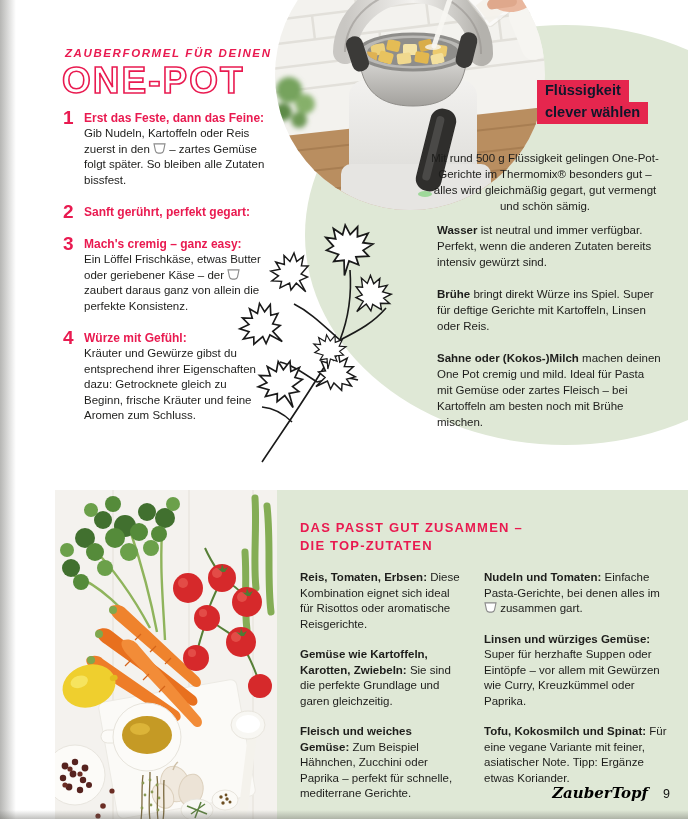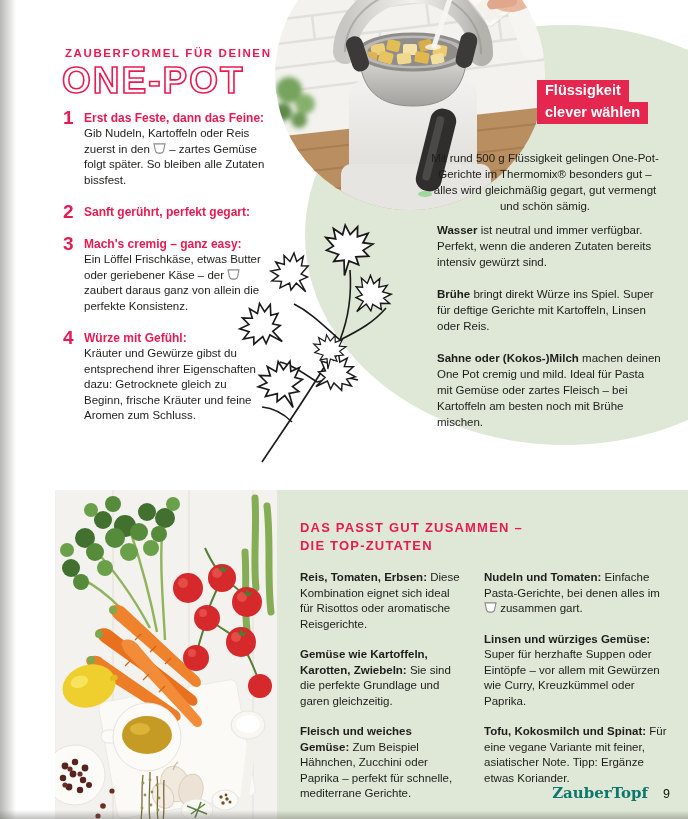--- a/index.html
+++ b/index.html
@@ -21,34 +21,34 @@
 
   
   .green-blob{position:absolute;left:305px;top:25px;width:520px;height:420px;border-radius:50%;
     background:var(--green);z-index:1;}
   .photo-circle{position:absolute;left:275px;top:-60px;width:270px;height:270px;border-radius:50%;
     overflow:hidden;z-index:3;}
   .photo-circle svg{display:block;}
 
   
   .kicker{position:absolute;left:65px;top:47px;z-index:4;color:var(--pink);
-    font-size:11.5px;font-weight:700;letter-spacing:1.6px;}
+    font-size:11.5px;font-weight:700;letter-spacing:1.6px;font-style:italic;}
   .big-title{position:absolute;left:62px;top:62px;z-index:4;color:#fff;
     font-size:37px;font-weight:700;letter-spacing:2px;line-height:1;
     -webkit-text-stroke:1.6px var(--pink);}
   .steps{position:absolute;left:65px;top:110px;width:200px;z-index:4;}
   .step{position:relative;padding-left:19px;margin-bottom:16px;}
   .step-num{position:absolute;left:-2px;top:-3px;color:var(--pink);font-size:19px;font-weight:700;}
   .step-heading{margin:0;color:var(--pink);font-size:12px;font-weight:700;line-height:16px;}
   .step-body{margin:0;font-size:11.5px;line-height:15.5px;color:var(--ink);}
   .inline-icon{display:inline-block;vertical-align:-1px;line-height:0;}
 
   
   .badge{position:absolute;left:537px;top:80px;z-index:5;}
-  .badge-line{display:table;background:var(--badge);color:#ffffff;font-size:14.5px;font-weight:700;
+  .badge-line{display:table;background:var(--badge);color:#0f172a;font-size:14.5px;font-weight:700;
     padding:2px 8px 3px 8px;line-height:17px;}
   .sidebar-intro{position:absolute;left:425px;top:150px;width:240px;z-index:4;text-align:center;
     font-size:11.5px;line-height:16px;}
   .sidebar-paras{position:absolute;left:437px;top:222px;width:224px;z-index:4;}
   .sidebar-paras p{margin:0 0 16px 0;font-size:11.5px;line-height:16px;}
   .lead{font-weight:700;}
 
   
   .parsley{position:absolute;left:222px;top:212px;z-index:2;}
 
@@ -58,21 +58,21 @@
   .bottom-heading{position:absolute;left:300px;top:519px;z-index:2;color:var(--pink);
     font-size:13px;font-weight:700;letter-spacing:1.2px;line-height:18px;}
   .bottom-cols{position:absolute;left:300px;top:570px;z-index:2;display:flex;gap:22px;}
   .col{display:block;}
   .col-l{width:162px;}
   .col-r{width:186px;}
   .combo{margin:0 0 15px 0;font-size:11.5px;line-height:15.5px;}
 
   
   .footer{position:absolute;right:18px;top:784px;z-index:2;display:flex;align-items:baseline;gap:15px;}
-  .brand-logo{font-family:"DejaVu Serif", serif;font-weight:700;font-size:15px;color:#0f766e;}
+  .brand-logo{font-family:"DejaVu Serif", serif;font-style:italic;font-weight:700;font-size:15px;color:#000000;}
   .page-num{font-size:12.5px;color:#111;}
 </style>
 </head>
 <body>
 
 <div class="page">
 
   <div class="green-blob"></div>
 
   <div class="photo-circle">

